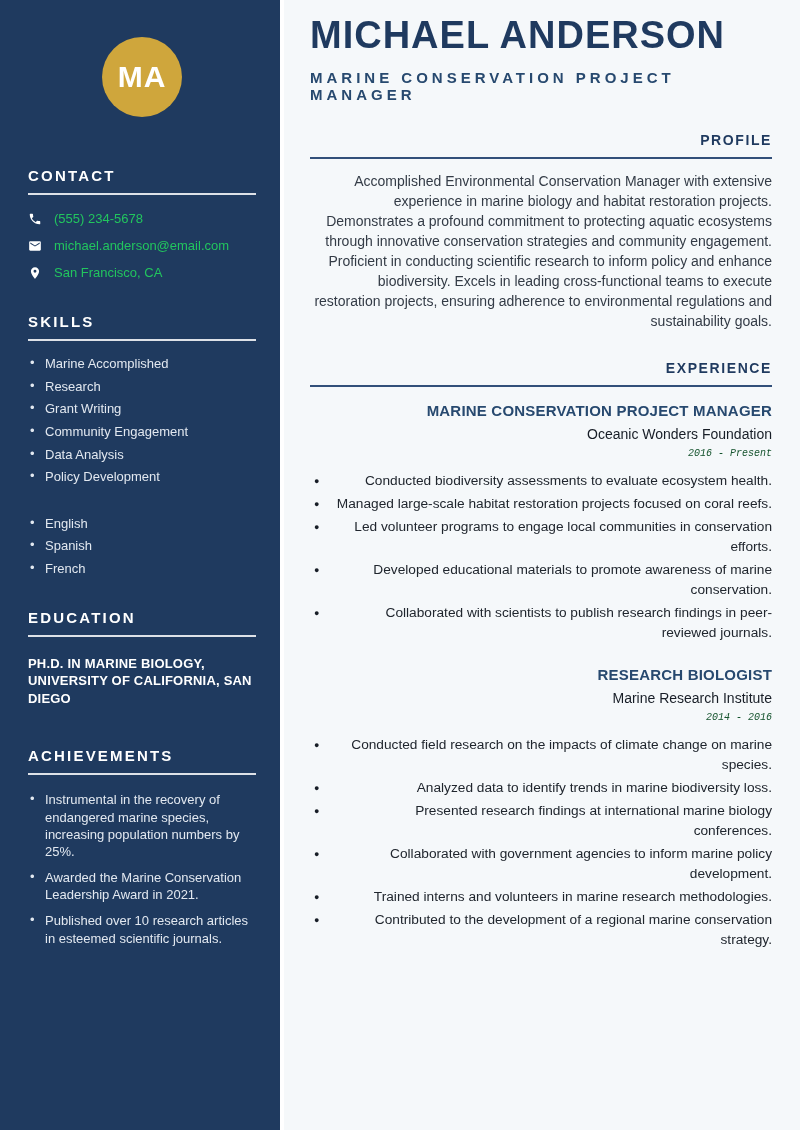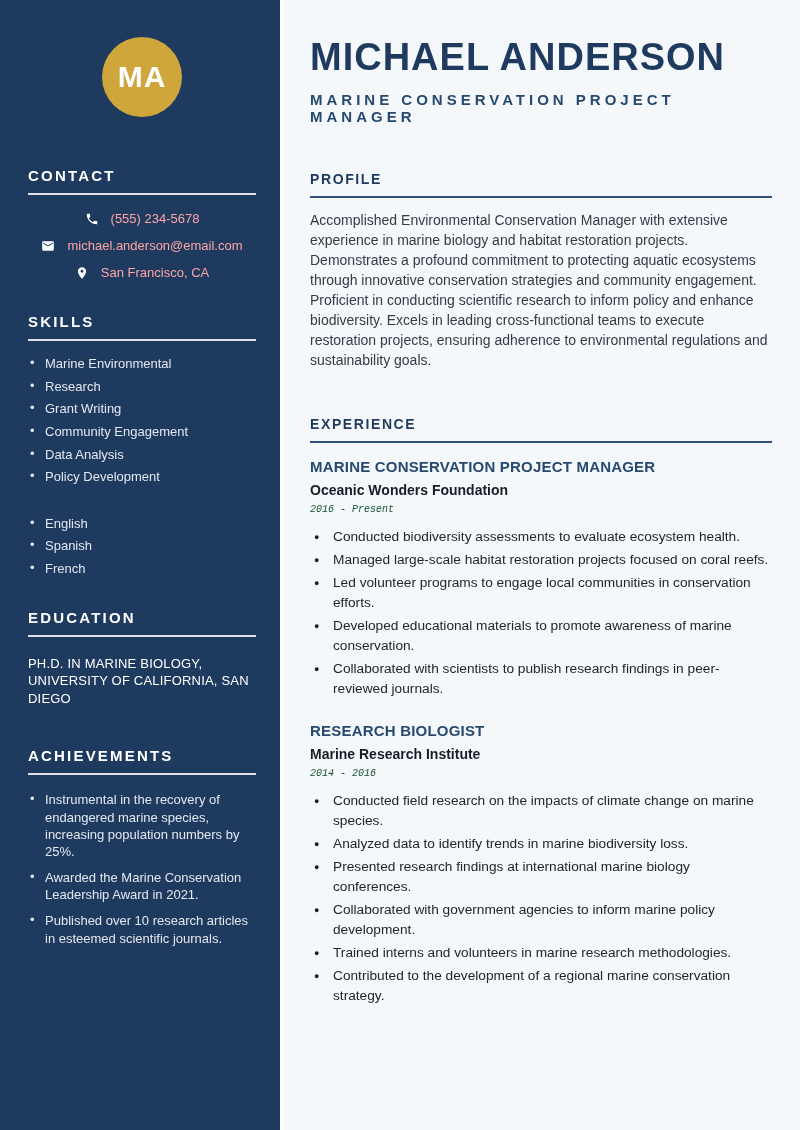--- a/index.html
+++ b/index.html
@@ -36,22 +36,21 @@
     font-weight: 700;
     letter-spacing: 2.2px;
     padding-bottom: 9px;
     border-bottom: 2px solid rgba(255,255,255,0.85);
     margin-bottom: 16px;
   }
   .contact-row {
     display: flex; align-items: center;
     margin-top: 12px;
     font-size: 13px;
-    color: #fca5a5;
-    justify-content: center;
+    color: #22c55e;
   }
   .contact-row .cicon { width: 14px; height: 14px; margin-right: 12px; flex: 0 0 14px; color: #ffffff; }
   .cicon svg { width: 14px; height: 14px; display: block; fill: currentColor; }
 
   ul.side-list { list-style: none; }
   ul.side-list li {
     position: relative;
     padding-left: 17px;
     font-size: 13px;
     color: #e2e8f0;
@@ -60,50 +59,50 @@
   }
   ul.side-list li::before {
     content: "•";
     position: absolute; left: 2px; top: -1px;
     color: #e2e8f0; font-size: 13px;
   }
   ul.side-list.multi li { line-height: 1.32; margin-bottom: 9px; }
 
   .degree {
     font-size: 13px;
-    font-weight: 400;
+    font-weight: 700;
     color: #ffffff;
     line-height: 1.35;
     letter-spacing: 0.2px;
     margin-top: 18px;
   }
 
   
   .main {
     flex: 1;
     height: 1130px;
     background: #f5f8fa;
     border-left: 4px solid #ffffff;
-    padding: 38px 28px 0 26px;
+    padding: 16px 28px 0 26px;
   }
   .name {
     color: #1f3a5f;
     font-size: 38px;
     font-weight: 700;
     letter-spacing: 1px;
     line-height: 1;
   }
   .role {
     margin-top: 15px;
     color: #27496f;
     font-size: 15px;
     font-weight: 600;
     letter-spacing: 4px;
   }
-  .main-section { margin-top: 46px; }
+  .main-section { margin-top: 29px; text-align: right; }
   .main-section h3 {
     color: #1f3a5f;
     font-size: 14px;
     font-weight: 700;
     letter-spacing: 1.6px;
     padding-bottom: 9px;
     border-bottom: 2px solid #32507a;
   }
   .profile-text {
     margin-top: 12px;
@@ -116,21 +115,21 @@
   .job-title {
     color: #27496f;
     font-size: 15px;
     font-weight: 700;
     letter-spacing: 0.2px;
   }
   .job-company {
     margin-top: 7px;
     color: #171d26;
     font-size: 14px;
-    font-weight: 700;
+    font-weight: 400;
   }
   .job-dates {
     margin-top: 6px;
     color: #14532d;
     font-size: 10px;
     font-style: italic;
     font-family: Liberation Mono, monospace;
   }
   ul.job-bullets { list-style: none; margin-top: 12px; }
   ul.job-bullets li {
@@ -183,21 +182,21 @@
           </svg>
       </span>
       <span>San Francisco, CA</span>
     </div>
   </section>
 
   <section class="side-section">
     <h2>SKILLS</h2>
     <ul class="side-list">
 
-    <li>Marine Environmental</li>
+    <li>Marine Accomplished</li>
         <li>Research</li>
         <li>Grant Writing</li>
         <li>Community Engagement</li>
         <li>Data Analysis</li>
         <li>Policy Development</li>
       </ul>
   </section>
 
   <section class="side-section">
     <ul class="side-list">

